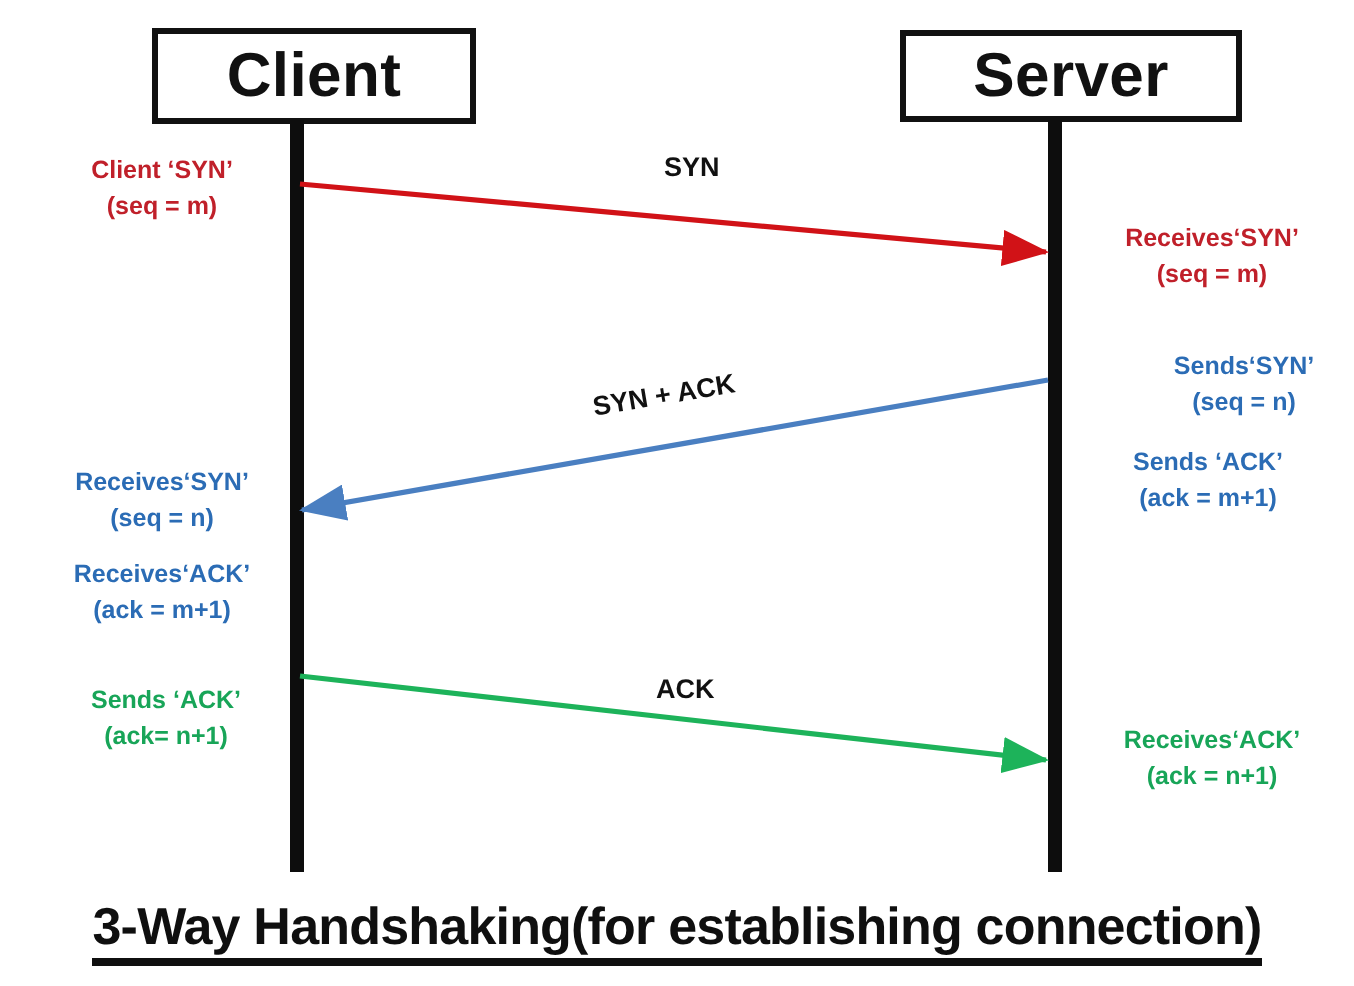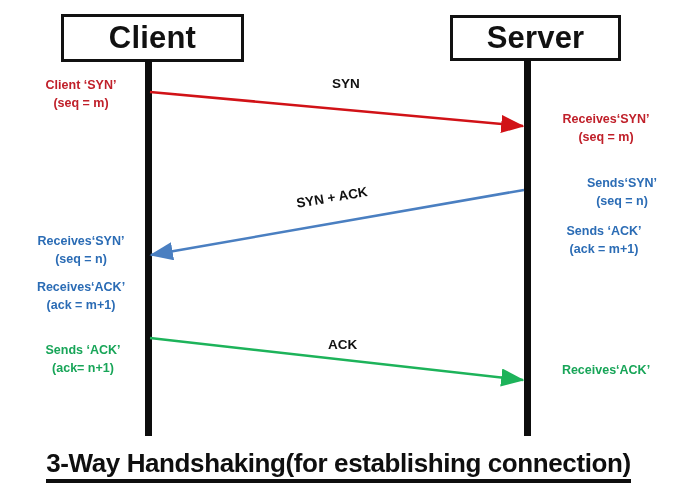--- a/index.html
+++ b/index.html
@@ -24,21 +24,21 @@
     box-sizing: border-box;
     background: #ffffff;
     border: 3px solid #111111;
     display: flex;
     align-items: center;
     justify-content: center;
     font-weight: bold;
     color: #111111;
     letter-spacing: .2px;
   }
-  #client-box { left: 61px;  top: 14px; width: 183px; height: 48px; font-size: 31px; }
+  #client-box { left: 76px;  top: 14px; width: 162px; height: 48px; font-size: 31px; }
   #server-box { left: 450px; top: 15px; width: 171px; height: 46px; font-size: 31px; }
 
   
   .lifeline {
     position: absolute;
     width: 7px;
     background: #0d0d0d;
   }
   #client-lifeline { left: 145px; top: 60px; height: 376px; }
   #server-lifeline { left: 524px; top: 60px; height: 376px; }
@@ -168,19 +168,20 @@
     <span>Receives‘ACK’</span>
     <span class="l2">(ack = m+1)</span>
   </div>
 
   <div class="note green" id="note-client-send-ack">
     <span>Sends ‘ACK’</span>
     <span class="l2">(ack= n+1)</span>
   </div>
   <div class="note green" id="note-server-recv-ack">
     <span>Receives‘ACK’</span>
+    <span class="l2">(ack = n+1)</span>
   </div>
 
   <div id="diagram-title">
     <span class="underline-span">3-Way Handshaking(for establishing connection)</span>
   </div>
 
 </div>
 
 </body></html>

